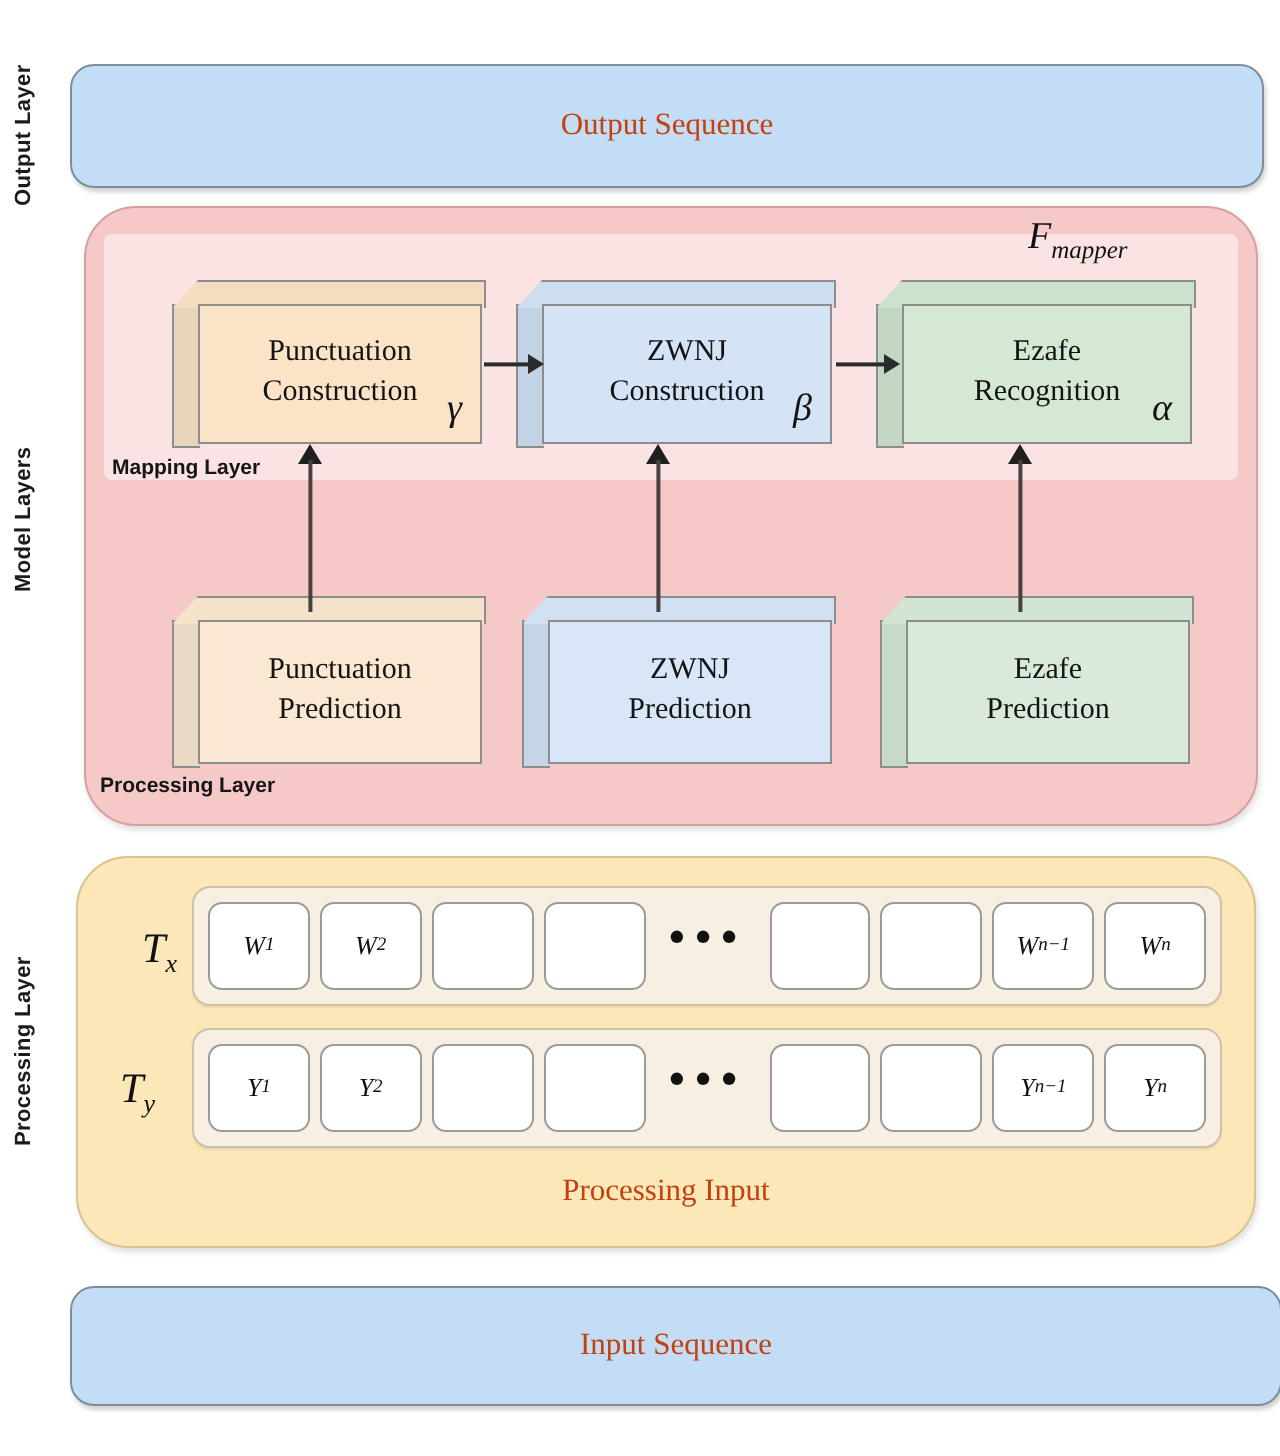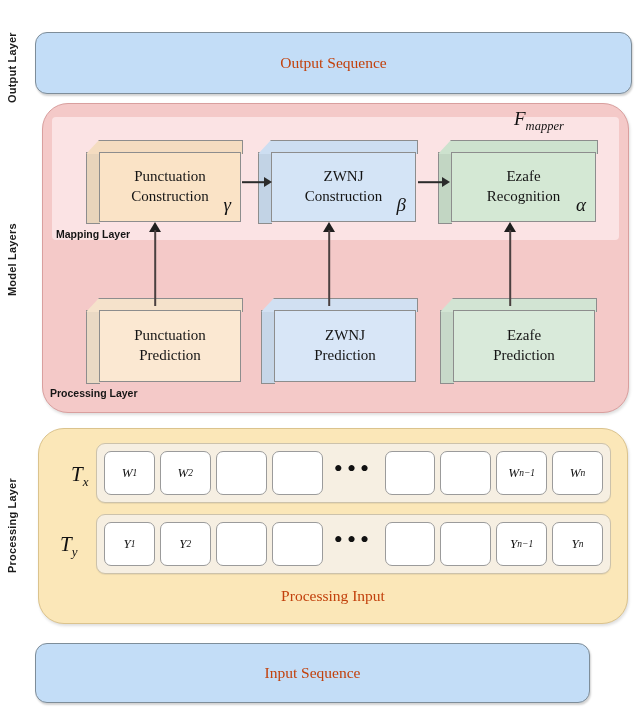--- a/index.html
+++ b/index.html
@@ -439,17 +439,17 @@
     <div class="token">
         <span>Y</span>
         <sub>n−1</sub>
       </div>
     <div class="token">
         <span>Y</span>
         <sub>n</sub>
       </div>
   </div>
 
-  <div class="band band-input" style="left:35px; top:643px; width:555px; height:60px;">
+  <div class="band band-input" style="left:35px; top:643px; width:606px; height:60px;">
     <div class="band-caption" style="top:20px;">Input Sequence</div>
   </div>
 
 </div>
 
 </body></html>

